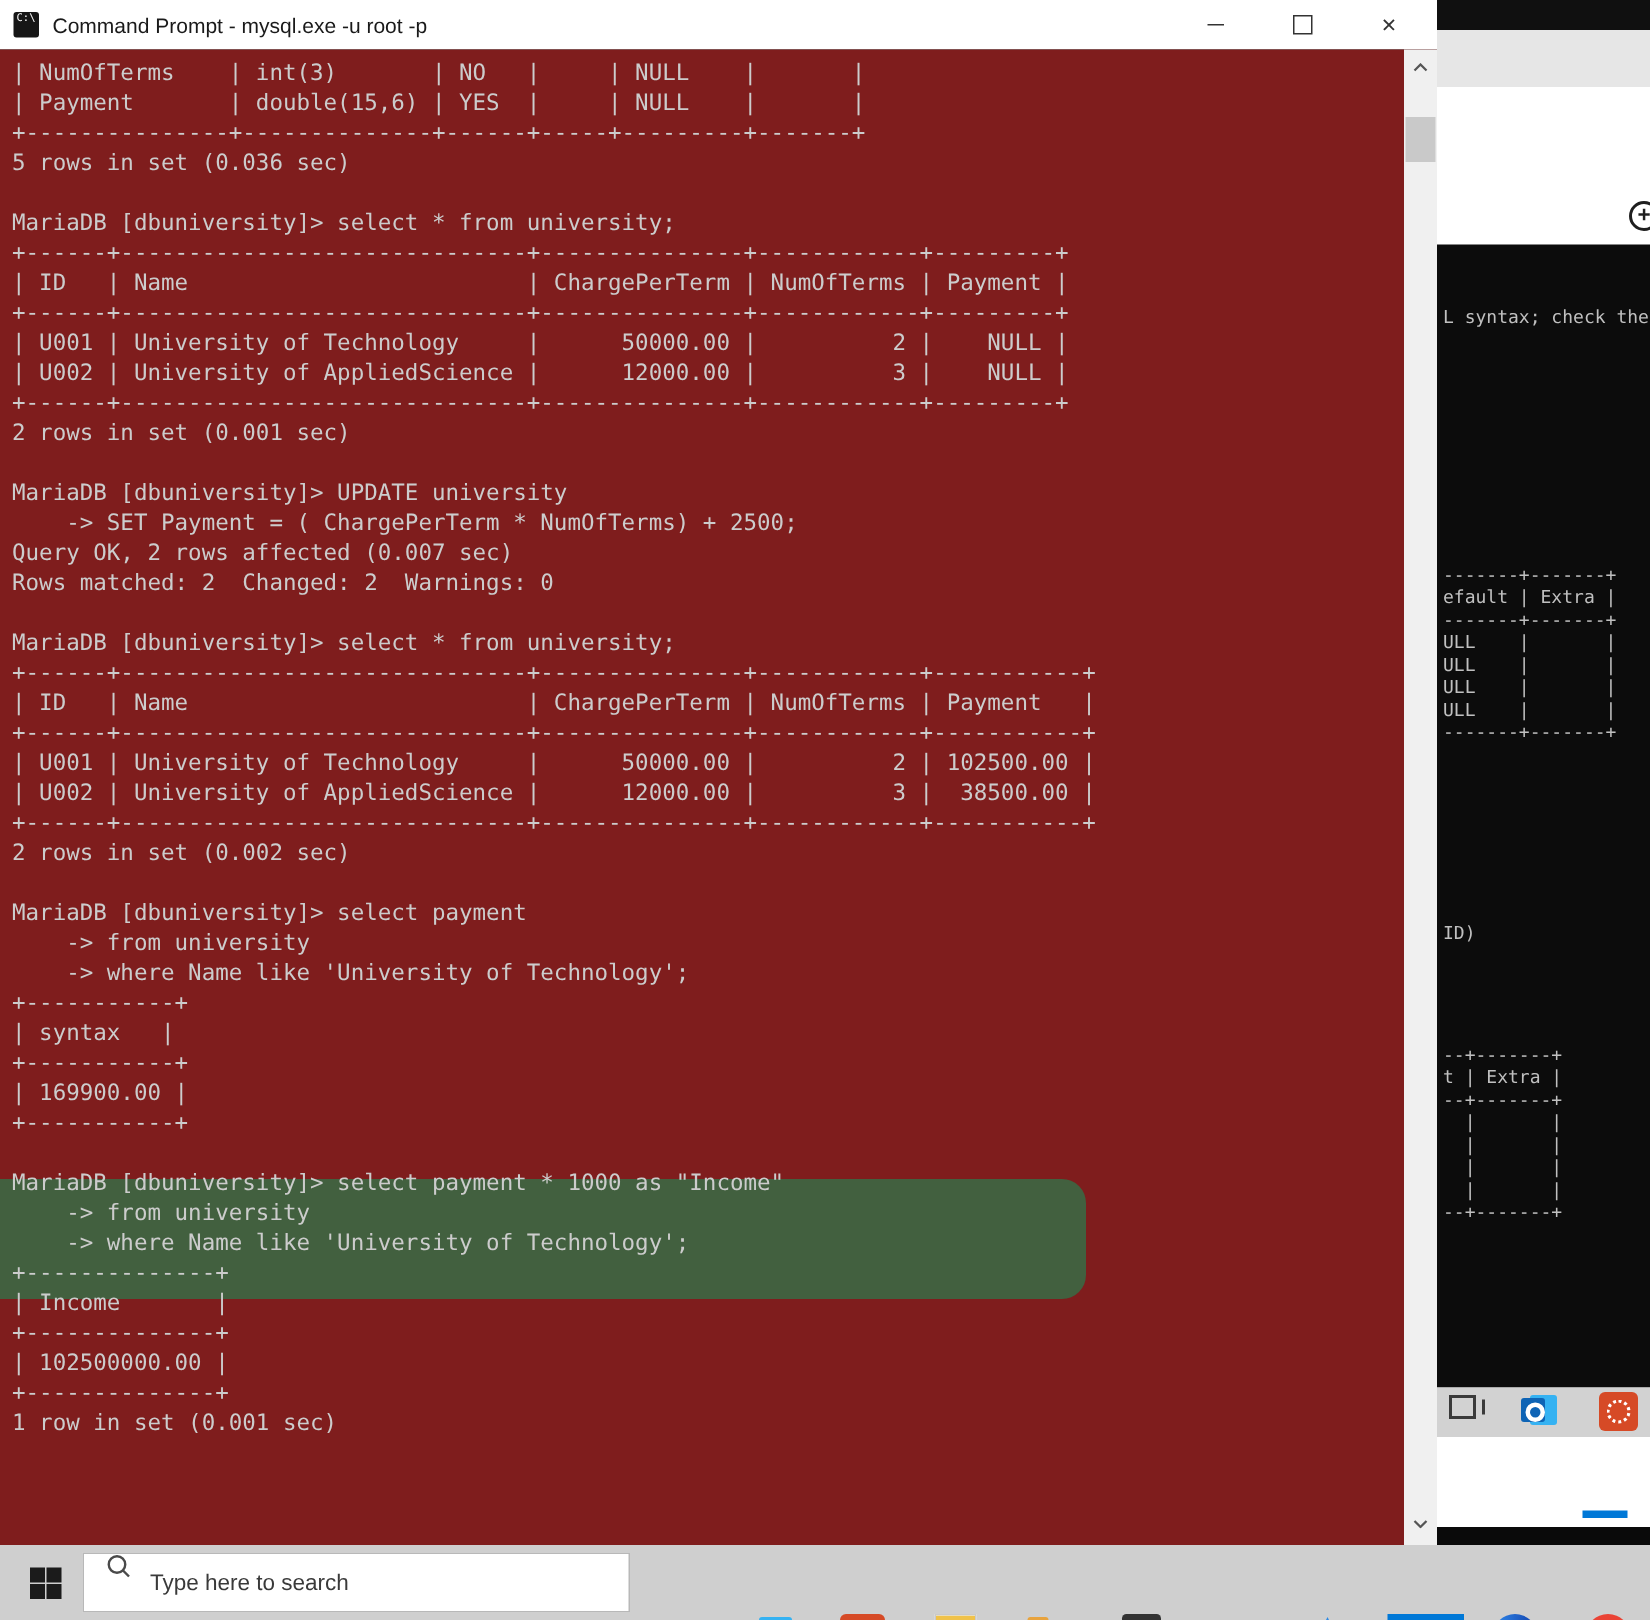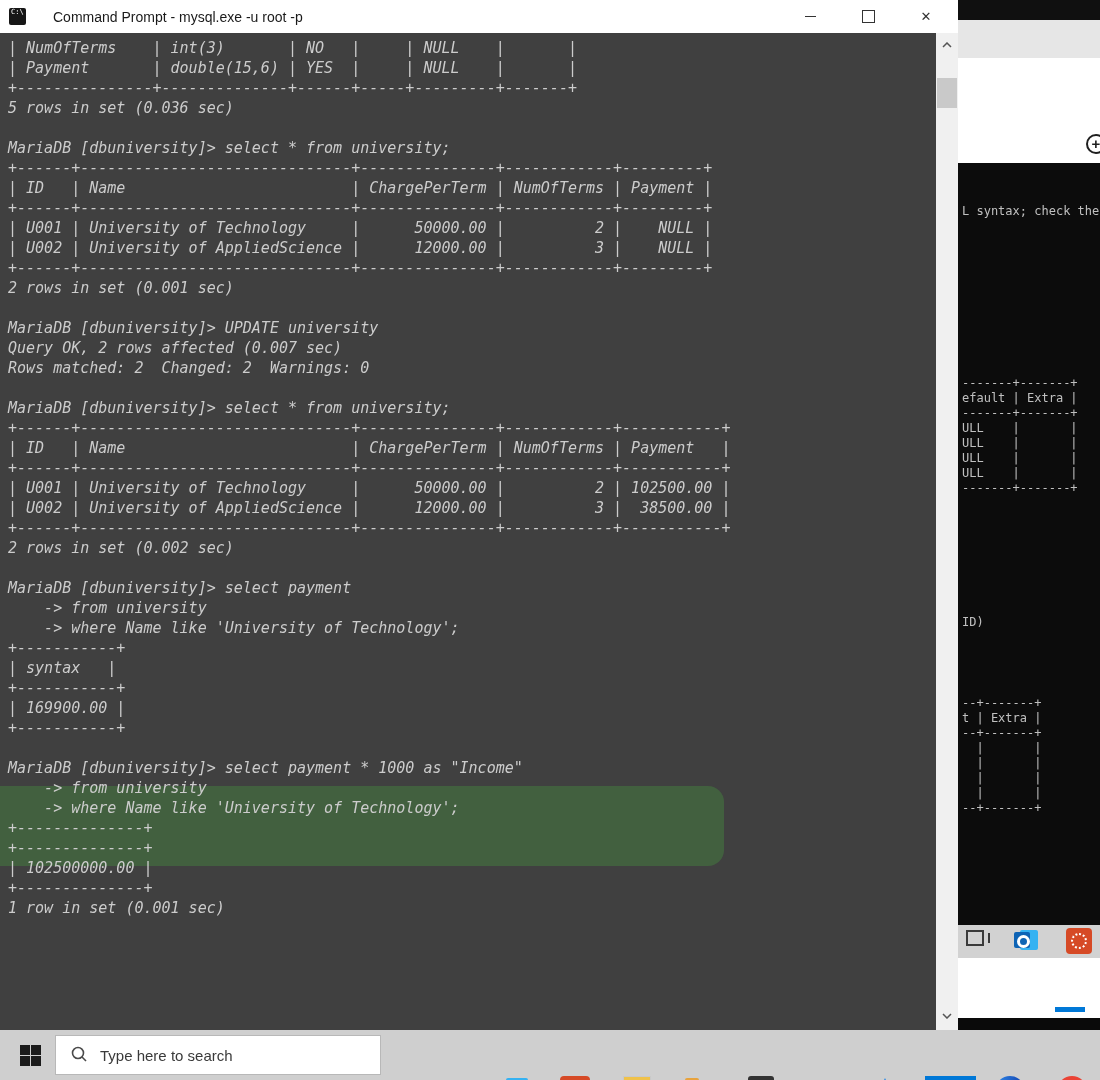--- a/index.html
+++ b/index.html
@@ -5,27 +5,27 @@
   html,body{margin:0;padding:0;}
   body{position:relative;width:1100px;height:1080px;overflow:hidden;background:#ffffff;
        font-family:"Liberation Sans",sans-serif;}
   
   .cmd-window{position:absolute;left:0;top:0;width:958px;height:1030px;background:#0c0c0c;}
   .titlebar{position:absolute;left:0;top:0;width:958px;height:33px;background:#ffffff;
             display:flex;align-items:center;}
   .cmd-icon{width:17px;height:17px;background:#161616;border-radius:2px;margin-left:9px;
             color:#fff;font-family:"DejaVu Sans Mono",monospace;font-size:7px;line-height:9px;
             padding-left:2px;box-sizing:border-box;flex:0 0 auto;}
-  .win-title{margin-left:27px;font-size:14px;color:#1a1a1a;white-space:nowrap;}
+  .win-title{margin-left:9px;font-size:14px;color:#1a1a1a;white-space:nowrap;}
   .win-buttons{position:absolute;right:3px;top:0;height:33px;display:flex;}
   .win-btn{width:58px;height:33px;display:flex;align-items:center;justify-content:center;}
   .glyph-min{width:11px;height:1px;background:#333;}
   .glyph-max{width:11px;height:11px;border:1px solid #333;}
   .glyph-close{font-size:13px;color:#333;line-height:13px;}
-  .terminal{position:absolute;left:0;top:33px;width:958px;height:997px;background:#404040;overflow:hidden;font-style:italic;}
+  .terminal{position:absolute;left:0;top:33px;width:958px;height:997px;background:#7f1d1d;overflow:hidden;}
   .term-lines{position:absolute;left:8px;top:5px;z-index:2;
               font-family:"DejaVu Sans Mono",monospace;font-size:15px;color:#cccccc;}
   .tline{height:20px;line-height:20px;white-space:pre;}
   .query-highlight{position:absolute;left:-20px;top:753px;width:744px;height:80px;
                    border-radius:16px;z-index:1;}
   
   .scrollbar{position:absolute;left:936px;top:33px;width:22px;height:997px;background:#f0f0f0;}
   .sb-btn{position:absolute;left:0;width:22px;height:20px;display:flex;align-items:center;justify-content:center;}
   .sb-up{top:2px;} .sb-down{bottom:4px;}
   .sb-thumb{position:absolute;left:1px;top:45px;width:20px;height:30px;background:#c9c9c9;}
@@ -57,22 +57,22 @@
   .mini-canvas{left:108px;width:26px;height:26px;top:3px;background:#d64a26;border-radius:4px;}
   .mini-canvas:after{content:"";position:absolute;left:5px;top:5px;width:12px;height:12px;
                      border:2px dotted #fff;border-radius:50%;}
   
   .taskbar{position:absolute;left:0;top:1030px;width:1100px;height:50px;background:#cfcfcf;}
   .start-button{position:absolute;left:8px;top:0;width:44px;height:50px;display:flex;
                 align-items:center;justify-content:center;}
   .win-logo{width:21px;height:21px;display:grid;grid-template-columns:10px 10px;grid-template-rows:10px 10px;
             gap:1px;}
   .win-logo div{background:#1b1b1b;}
-  .search-box{position:absolute;left:55px;top:5px;width:326px;height:40px;background:#ffffff;
-              border:1px solid #b8b8b8;box-sizing:border-box;display:flex;align-items:center;}
+  .search-box{position:absolute;left:55px;top:5px;width:365px;height:40px;background:#ffffff;
+              border:1px solid #b8b8b8;box-sizing:border-box;display:flex;}
   .search-box input{border:none;outline:none;font-family:"Liberation Sans",sans-serif;
                     font-size:15px;color:#3a3a3a;background:transparent;width:280px;}
   .search-box input::placeholder{color:#3a3a3a;opacity:1;}
   .mag{margin:0 10px 0 14px;flex:0 0 auto;}
   .tb-icon{position:absolute;top:0;width:44px;height:50px;display:flex;align-items:center;justify-content:center;margin-top:36px;}
   .active-underline{position:absolute;left:925px;top:46px;width:51px;height:4px;}
   
   .taskview{width:20px;height:17px;border:2px solid #3c3c3c;box-sizing:border-box;position:relative;}
   .taskview:after{content:"";position:absolute;left:22px;top:2px;width:2px;height:9px;background:#3c3c3c;}
   .taskview:before{content:"";position:absolute;left:22px;top:-4px;width:2px;height:2px;background:#3c3c3c;}
@@ -166,20 +166,21 @@
         <div class="tline">MariaDB [dbuniversity]&gt; select * from university;</div>
         <div class="tline">+------+------------------------------+---------------+------------+---------+</div>
         <div class="tline">| ID   | Name                         | ChargePerTerm | NumOfTerms | Payment |</div>
         <div class="tline">+------+------------------------------+---------------+------------+---------+</div>
         <div class="tline">| U001 | University of Technology     |      50000.00 |          2 |    NULL |</div>
         <div class="tline">| U002 | University of AppliedScience |      12000.00 |          3 |    NULL |</div>
         <div class="tline">+------+------------------------------+---------------+------------+---------+</div>
         <div class="tline">2 rows in set (0.001 sec)</div>
         <div class="tline"></div>
         <div class="tline">MariaDB [dbuniversity]&gt; UPDATE university</div>
+        <div class="tline">    -&gt; SET Payment = ( ChargePerTerm * NumOfTerms) + 2500;</div>
         <div class="tline">Query OK, 2 rows affected (0.007 sec)</div>
         <div class="tline">Rows matched: 2  Changed: 2  Warnings: 0</div>
         <div class="tline"></div>
         <div class="tline">MariaDB [dbuniversity]&gt; select * from university;</div>
         <div class="tline">+------+------------------------------+---------------+------------+-----------+</div>
         <div class="tline">| ID   | Name                         | ChargePerTerm | NumOfTerms | Payment   |</div>
         <div class="tline">+------+------------------------------+---------------+------------+-----------+</div>
         <div class="tline">| U001 | University of Technology     |      50000.00 |          2 | 102500.00 |</div>
         <div class="tline">| U002 | University of AppliedScience |      12000.00 |          3 |  38500.00 |</div>
         <div class="tline">+------+------------------------------+---------------+------------+-----------+</div>
@@ -191,20 +192,21 @@
         <div class="tline">+-----------+</div>
         <div class="tline">| syntax   |</div>
         <div class="tline">+-----------+</div>
         <div class="tline">| 169900.00 |</div>
         <div class="tline">+-----------+</div>
         <div class="tline"></div>
         <div class="tline">MariaDB [dbuniversity]&gt; select payment * 1000 as "Income"</div>
         <div class="tline">    -&gt; from university</div>
         <div class="tline">    -&gt; where Name like 'University of Technology';</div>
         <div class="tline">+--------------+</div>
+        <div class="tline">| Income       |</div>
         <div class="tline">+--------------+</div>
         <div class="tline">| 102500000.00 |</div>
         <div class="tline">+--------------+</div>
         <div class="tline">1 row in set (0.001 sec)</div>
         <div class="tline"></div>
       </div>
   </div>
   <div class="scrollbar">
     <div class="sb-btn sb-up">
       <svg width="10" height="6">

